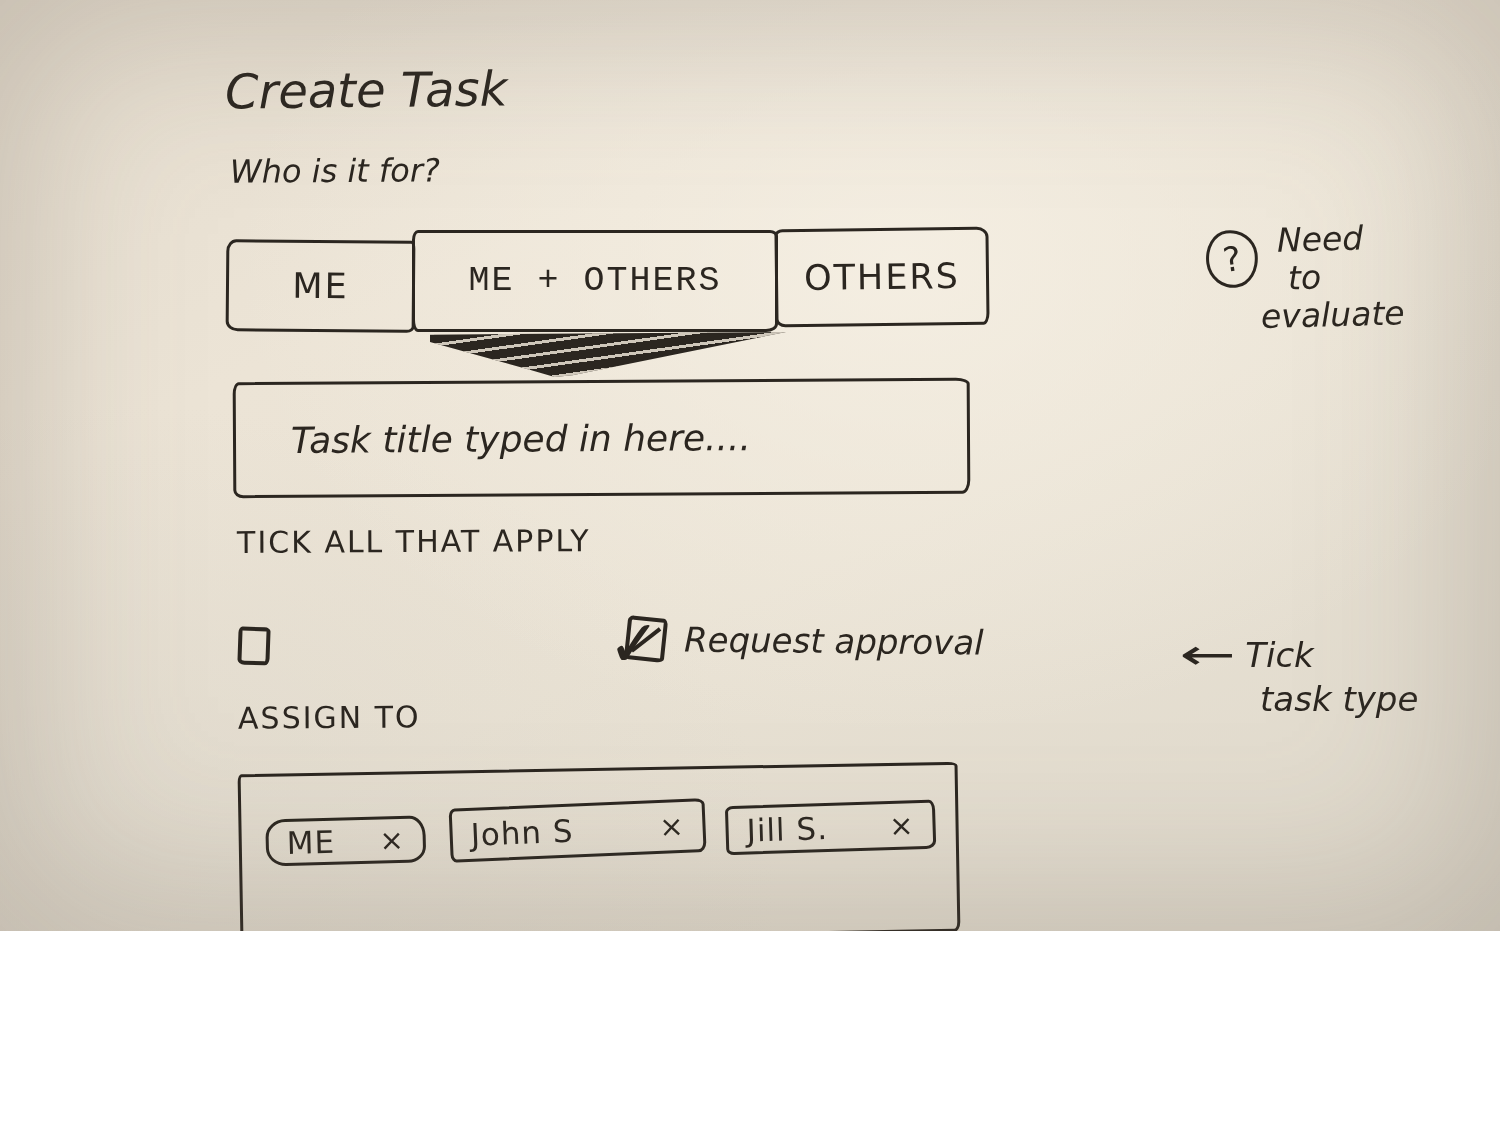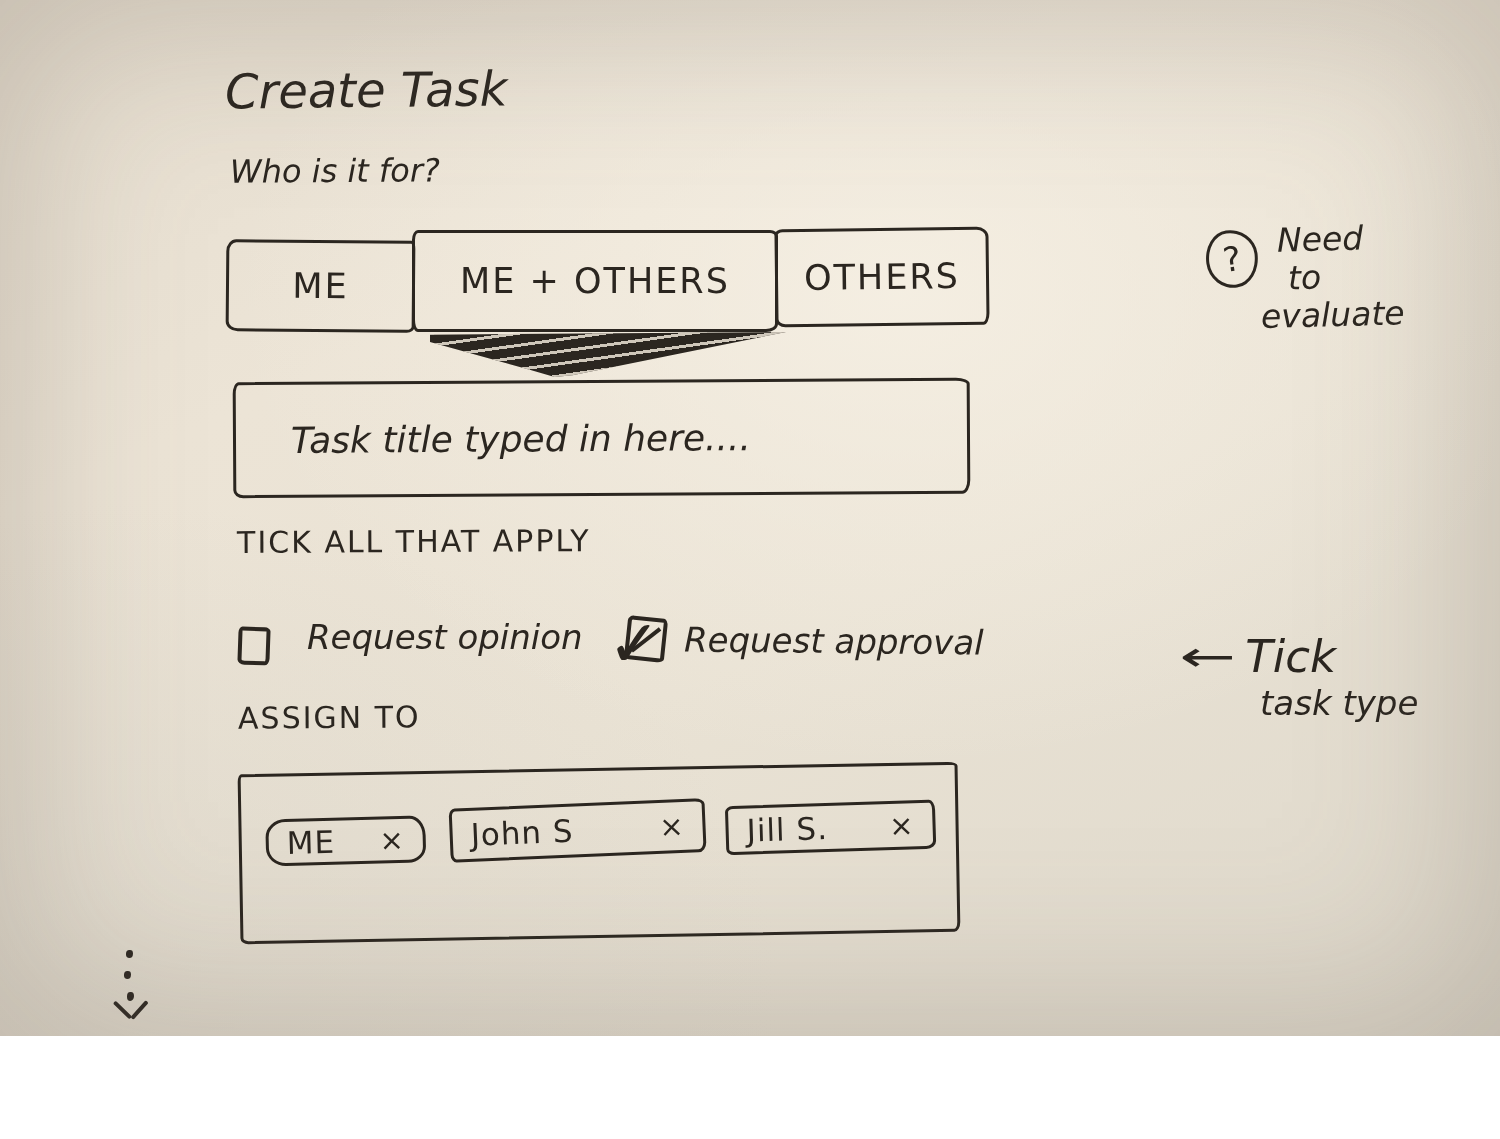--- a/index.html
+++ b/index.html
@@ -1,20 +1,20 @@
 <!DOCTYPE html>
 <html><head>
 <meta charset="utf-8">
 <style>
   * { margin:0; padding:0; box-sizing:border-box; }
   html,body { width:1500px; height:1139px; overflow:hidden; }
   body { font-family:"DejaVu Sans", sans-serif; }
 
   .paper {
-    position:relative; width:1500px; height:1036px; overflow:hidden;
+    position:relative; width:1500px; height:931px; overflow:hidden;
     background:
       radial-gradient(950px 680px at 60% 28%, rgba(246,240,228,0.85), rgba(246,240,228,0) 70%),
       radial-gradient(1100px 800px at 8% 95%, rgba(216,210,198,0.55), rgba(216,210,198,0) 60%),
       linear-gradient(155deg, #e6ded0 0%, #ece4d6 30%, #e9e2d4 58%, #ded8cb 100%);
     color:#2b2620;
   }
   .paper::after {
     content:""; position:absolute; inset:0; pointer-events:none;
     box-shadow: inset 0 0 170px 30px rgba(108,98,84,0.26);
   }
@@ -33,20 +33,21 @@
     border:3px solid #2b2620; display:flex; align-items:center; justify-content:center;
     font-size:35px; letter-spacing:2px; background:transparent;
   }
   .seg-me {
     width:189px; height:92px; margin-top:10px; transform:rotate(0.5deg);
     border-radius:10px 4px 8px 12px / 12px 8px 6px 10px;
   }
   .seg-meothers {
     width:366px; height:102px; margin-left:-3px;
     border-radius:6px 8px 12px 6px / 10px 6px 8px 12px;
+    font-family:Liberation Mono, monospace;
   }
   .seg-others {
     width:214px; height:98px; margin-left:-3px; margin-top:-2px; transform:rotate(-0.7deg);
     border-radius:8px 12px 6px 10px / 6px 10px 12px 8px;
   }
   .selection-pointer {
     left:430px; top:332px; width:356px; height:45px;
     background:
       repeating-linear-gradient(172deg, rgba(236,228,214,0.85) 0 3px, rgba(236,228,214,0) 3px 12px),
       #2b2620;
@@ -111,21 +112,21 @@
     font-size:34px; font-style:normal;
   }
   .ann-evaluate-lines { left:1278px; top:220px; font-size:33px; transform:rotate(-1.5deg); line-height:1.15; }
   .ann-evaluate-lines span { display:block; }
   .ann-evaluate-lines .l1 { margin-left:10px; }
   .ann-evaluate-lines .l2 { margin-left:-18px; }
 
   .ann-tick { left:1190px; top:630px; }
   .ann-tick .row { display:flex; align-items:center; gap:20px; }
   .ann-tick .arrow { font-size:42px; font-style:normal; display:inline-block; transform:scaleX(1.6); }
-  .ann-tick .t1 { font-size:45px; }
+  .ann-tick .t1 { font-size:34px; }
   .ann-tick .t2 { font-size:34px; margin-left:70px; }
 
   
   .dots { left:126px; top:950px; display:flex; flex-direction:column; gap:13px; align-items:center; }
   .dots i { width:7px; height:8px; background:#2b2620; border-radius:50% 45% 55% 50%; }
   .dots i:nth-child(2) { transform:translateX(-2px); }
   .dots i:nth-child(3) { transform:translateX(1px); height:9px; }
   .chev { left:112px; top:1000px; width:38px; height:26px; }
   .chev::before, .chev::after {
     content:""; position:absolute; top:8px; width:23px; height:4px;
@@ -156,21 +157,20 @@
   </div>
   <div class="abs selection-pointer"></div>
 
   <div class="abs task-input">
     <span class="hand">Task title typed in here....</span>
   </div>
 
   <div class="abs tick-heading caps">TICK ALL THAT APPLY</div>
 
   <div class="checkbox cb-opinion"></div>
-  <div class="abs cb-label-opinion hand">Request opinion</div>
 
   <div class="checkbox cb-approval">
     <span class="mark">✓</span>
   </div>
   <div class="abs cb-label-approval hand">Request approval</div>
 
   <div class="abs assign-heading caps">ASSIGN TO</div>
 
   <div class="abs assign-box">
     <div class="chip chip-me">

